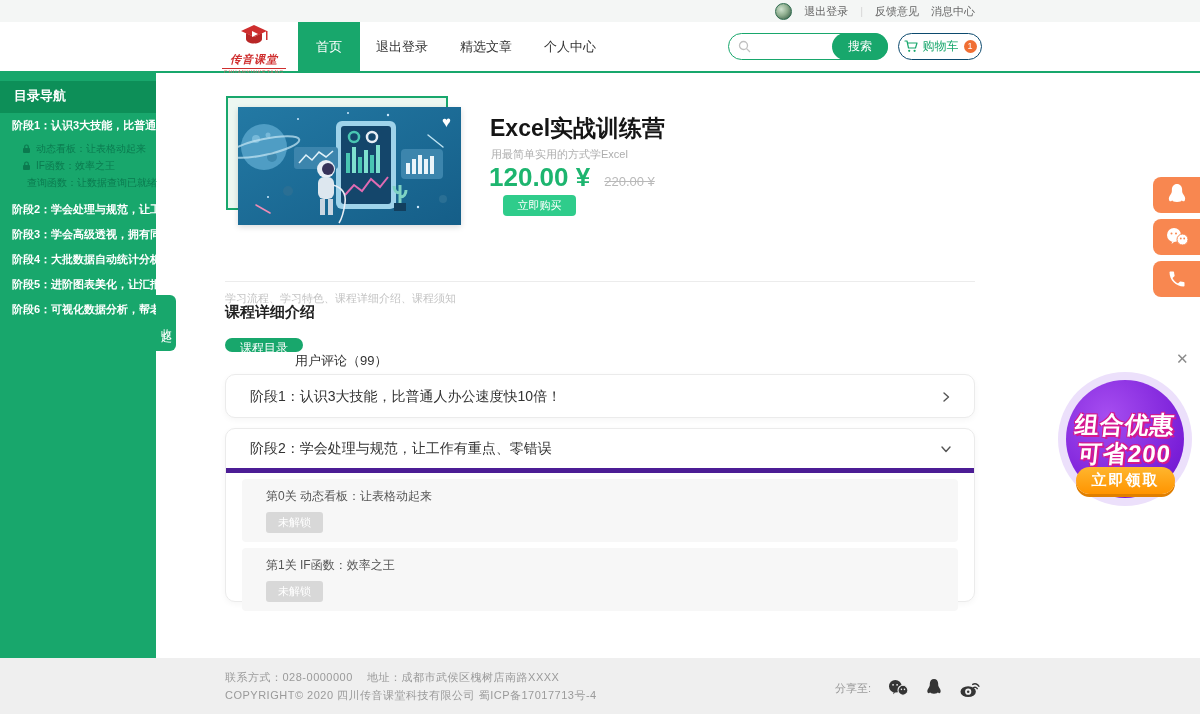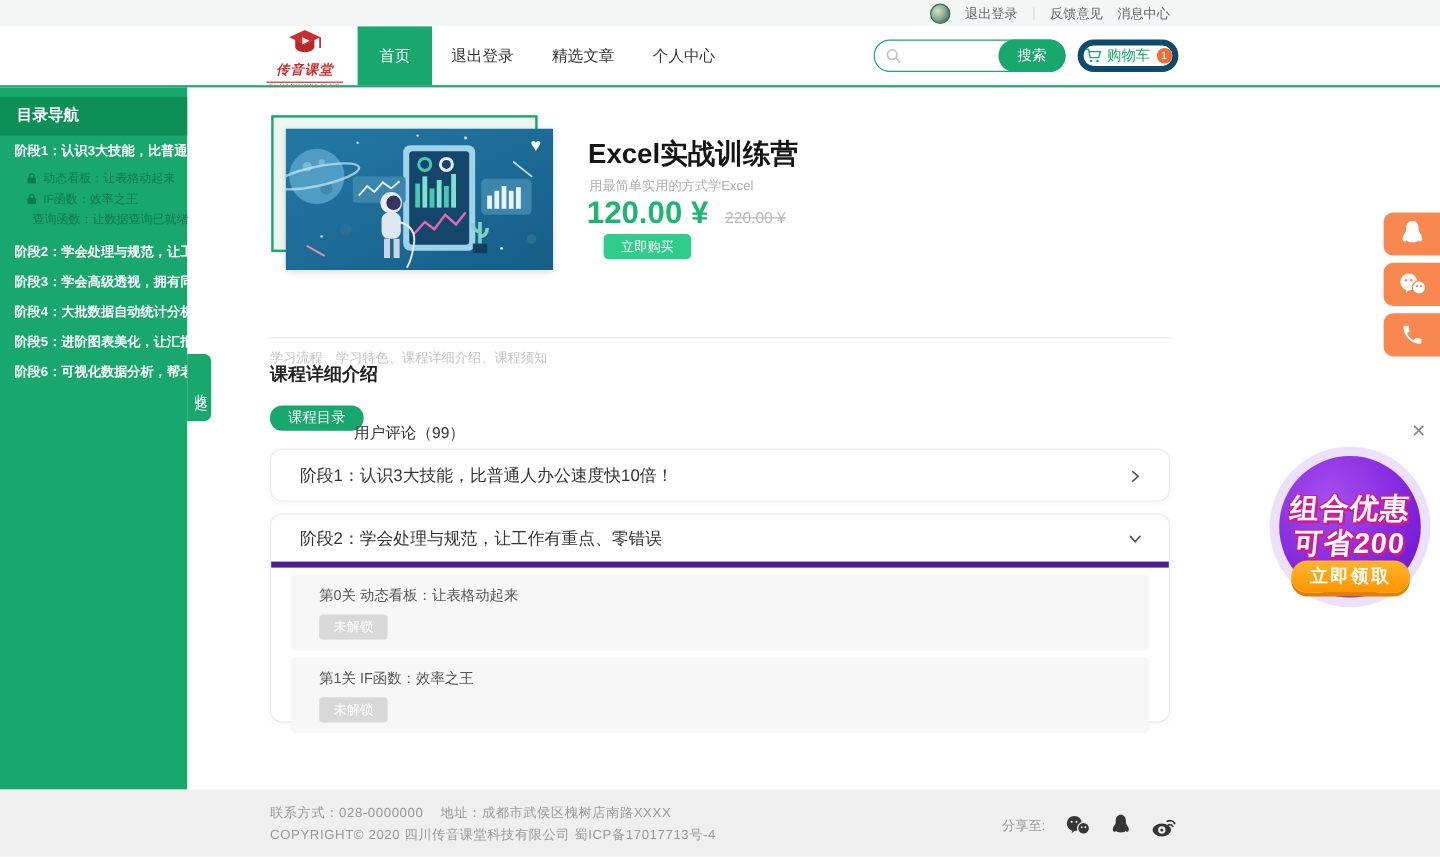--- a/index.html
+++ b/index.html
@@ -20,21 +20,21 @@
   .logo-mark { display:block; margin:0 auto; }
   .logo-title { font-size:11px; font-weight:bold; font-style:italic; letter-spacing:1px; line-height:11px; }
   .logo-sub { font-size:5px; letter-spacing:1px; color:#c96a6a; border-top:1px solid #cf2e2e; margin-top:1px; }
   .nav { position:absolute; left:298px; top:0; height:49px; display:flex; align-items:stretch; }
   .nav-item { display:flex; align-items:center; padding:0 16px; font-size:13px; color:#333; cursor:pointer; }
   .nav-item.active { background:#18a76c; color:#fff; padding:0 18px; }
   .searchbar { position:absolute; left:728px; top:11px; width:160px; height:27px; border:1px solid #18a76c; border-radius:14px; background:#fff; display:flex; align-items:center; }
   .search-input { flex:1; border:none; outline:none; height:20px; margin-left:26px; font-size:12px; background:transparent; min-width:10px; }
   .search-glass { position:absolute; left:9px; top:6px; }
   .search-btn { position:absolute; right:-1px; top:-1px; width:56px; height:27px; background:#18a76c; color:#fff; font-size:12px; border:none; border-radius:14px; cursor:pointer; }
-  .cartbar { position:absolute; left:898px; top:11px; width:84px; height:27px; border:5px solid #0c4a6e; border-radius:14px; display:flex; align-items:center; justify-content:center; gap:5px; cursor:pointer; background:#fff; }
+  .cartbar { position:absolute; left:898px; top:11px; width:84px; height:27px; border:1px solid #0c4a6e; border-radius:14px; display:flex; align-items:center; justify-content:center; gap:5px; cursor:pointer; background:#fff; }
   .cart-label { font-size:12px; color:#18a76c; }
   .cart-badge { width:13px; height:13px; border-radius:50%; background:#f06e33; color:#fff; font-size:9px; line-height:13px; text-align:center; }
 
   
   #sidebar { position:absolute; left:0; top:73px; width:156px; height:585px; background:#18a76c; color:#fff; }
   .sidebar-title { height:32px; line-height:30px; background:#0d8f58; padding-left:14px; font-size:13px; font-weight:bold; margin-top:8px; }
   .stage-row { display:flex; align-items:center; justify-content:space-between; padding:0 10px 0 12px; height:25px; font-size:11px; font-weight:bold; cursor:pointer; white-space:nowrap; }
   .stage-row:first-of-type { margin-top:10px; }
   .sub-row { display:flex; align-items:center; gap:5px; padding-left:22px; height:17px; font-size:10px; color:#0b7a4f; cursor:pointer; white-space:nowrap; }
   .sub-block { margin:2px 0 6px 0; }
@@ -53,21 +53,21 @@
   .course-sub { position:absolute; left:491px; top:147px; font-size:11px; color:#adadad; }
   .price-row { position:absolute; left:489px; top:162px; display:flex; align-items:baseline; gap:14px; }
   .price-now { font-size:26px; font-weight:bold; color:#1db56f; }
   .price-old { font-size:13px; color:#b9b9b9; text-decoration:line-through; }
   .buy-btn { position:absolute; left:491px; top:195px; width:73px; height:21px; background:#2fcc8b; border:none; border-radius:4px; color:#fff; font-size:11px; cursor:pointer;margin-left:12px; }
 
   .section-title { position:absolute; left:225px; top:255px; font-size:15px; font-weight:bold; color:#222;margin-top:48px; }
   .section-divider { position:absolute; left:225px; top:281px; width:750px; height:1px; background:#ececec; }
   .section-summary { position:absolute; left:225px; top:291px; font-size:11px; color:#c4c4c4; }
 
-  .tab-pill { position:absolute; left:225px; top:338px; height:21px; line-height:21px; padding:0 15px; background:#18a76c; border-radius:10px; color:#fff; font-size:12px; cursor:pointer; }
+  .tab-pill { position:absolute; left:225px; top:338px; height:14px; line-height:21px; padding:0 15px; background:#18a76c; border-radius:10px; color:#fff; font-size:12px; cursor:pointer; }
   .tab-plain { position:absolute; left:295px; top:352px; font-size:13px; color:#333; cursor:pointer; }
 
   .acc-card { position:absolute; left:225px; width:750px; background:#fff; border:1px solid #ebebeb; border-radius:10px; box-shadow:0 2px 6px rgba(0,0,0,.04); }
   #acc1 { top:374px; height:44px; }
   #acc2 { top:428px; height:174px; }
   .acc-header { height:44px; display:flex; align-items:center; justify-content:space-between; padding:0 22px 0 24px; font-size:14px; color:#333; cursor:pointer; }
   #acc2 .acc-header { border-bottom:5px solid #4c1d95; }
   .lesson { margin:6px 16px; background:#f7f7f7; border-radius:4px; padding:9px 24px; }
   .lesson-title { font-size:12px; color:#555; }
   .lesson-status { margin-top:7px; display:inline-block; background:#d8d8d8; color:#fff; font-size:11px; padding:3px 12px; border-radius:3px; border:none; }

